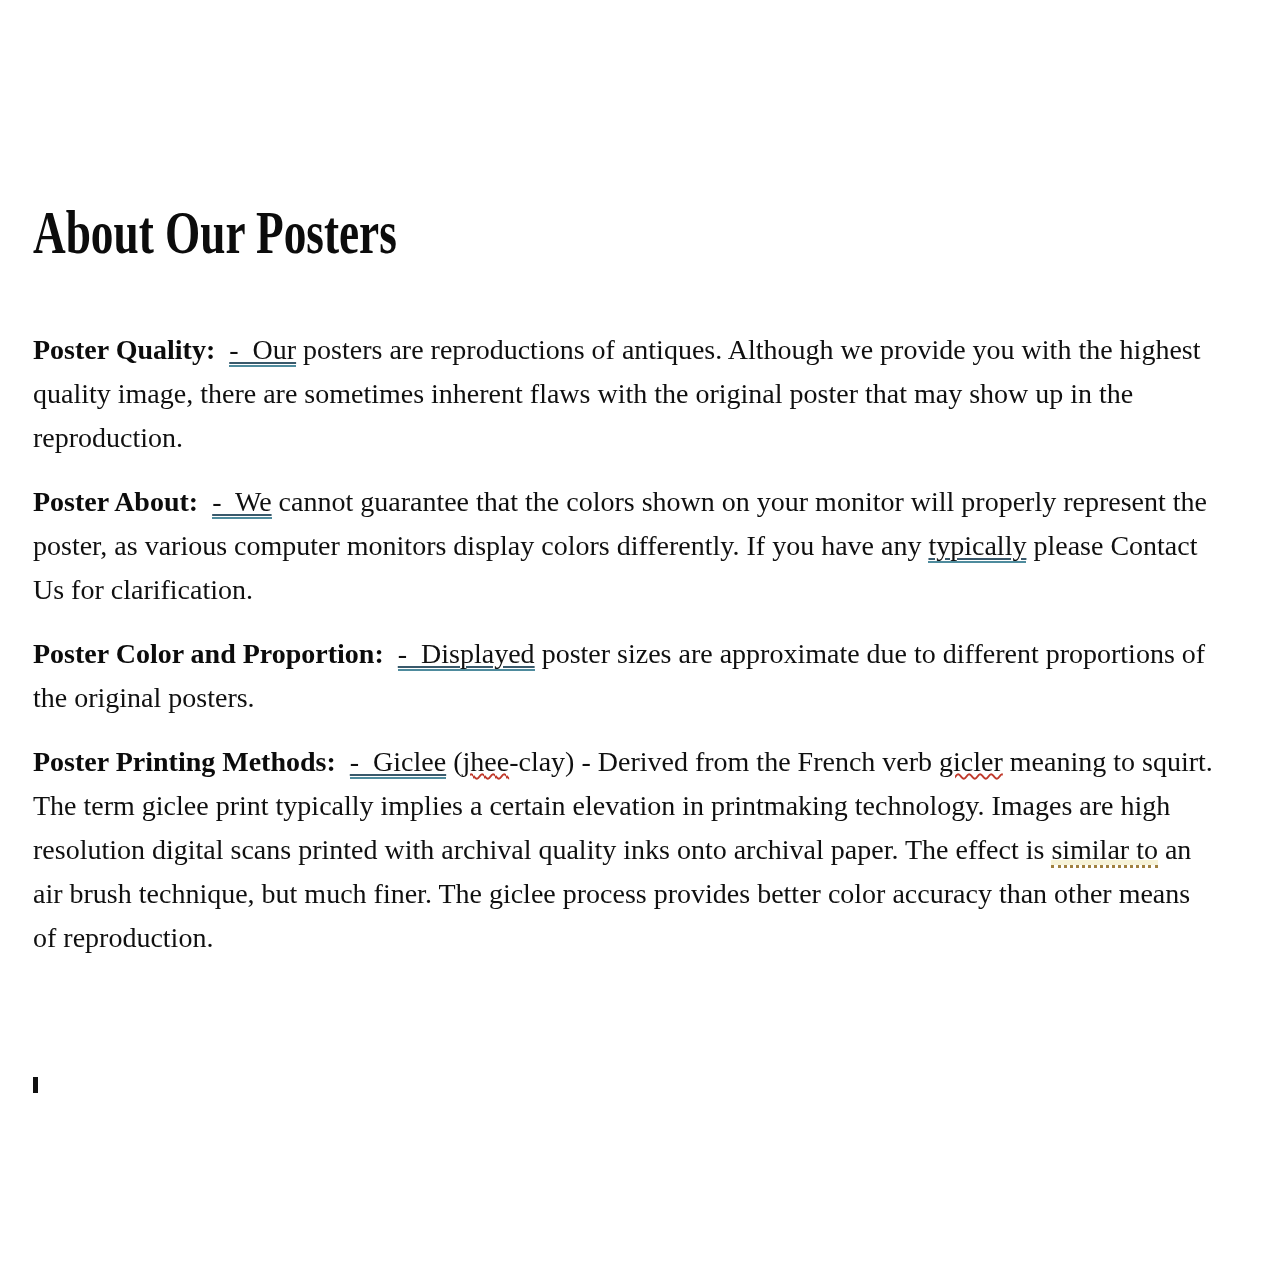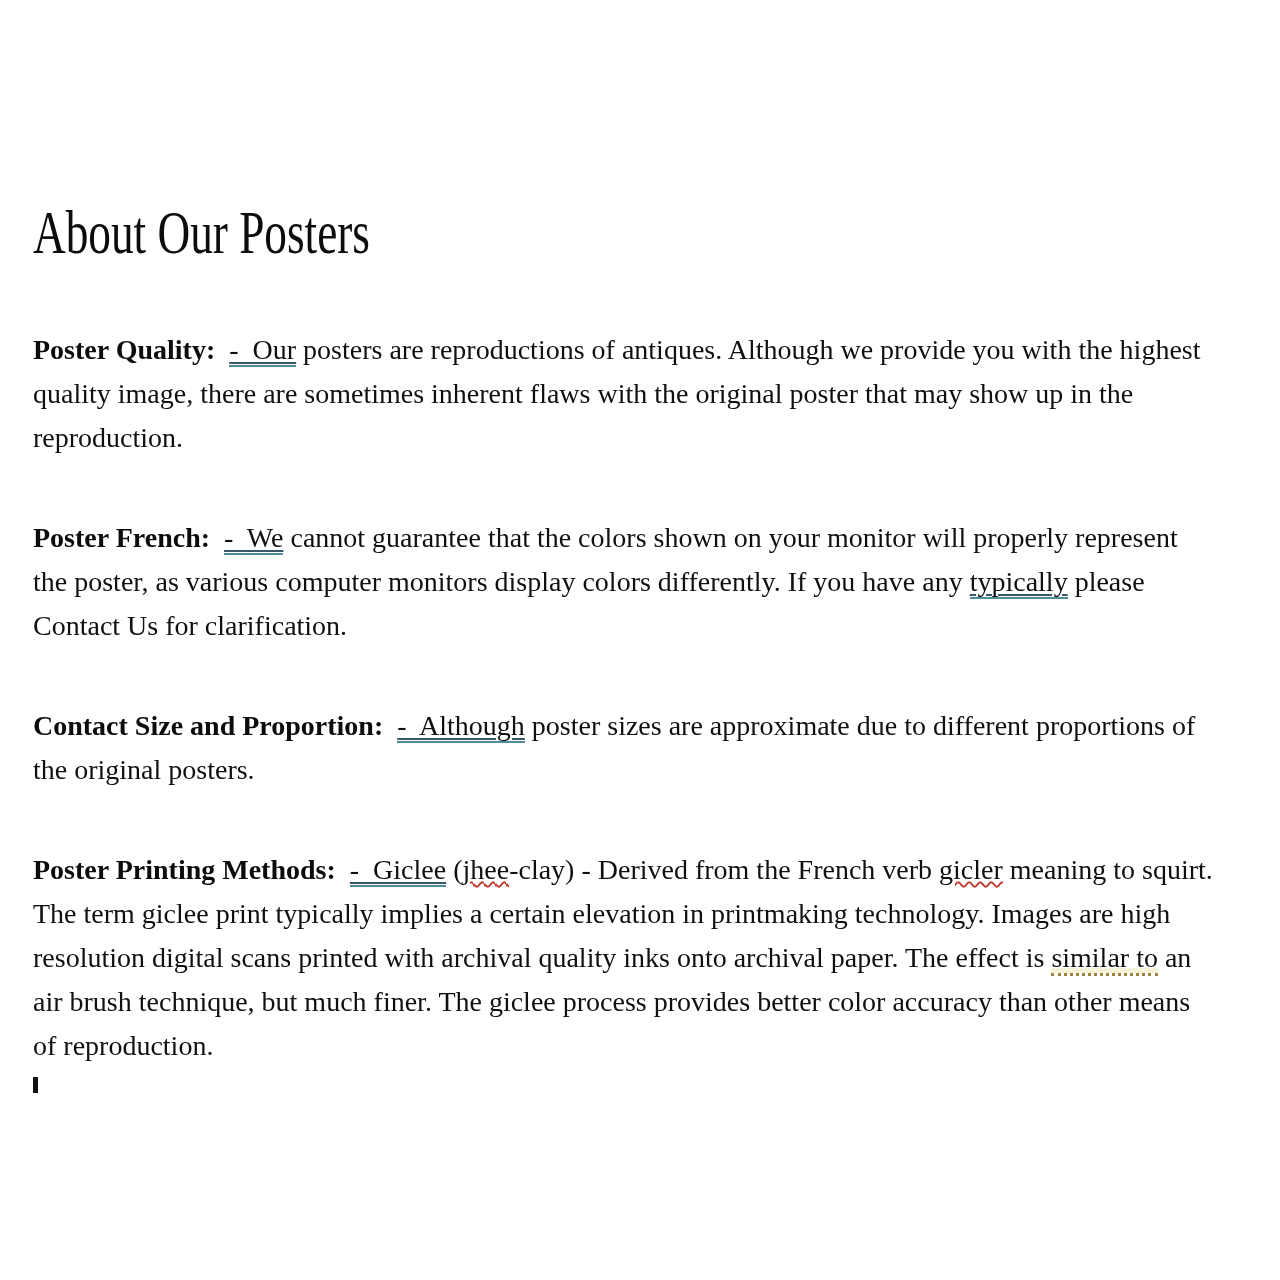--- a/index.html
+++ b/index.html
@@ -11,34 +11,34 @@
   }
   .page {
     position: relative;
     width: 1280px;
     height: 1280px;
     padding: 200px 58px 0 33px;
   }
   h1.title {
     font-size: 62px;
     line-height: 64px;
-    font-weight: normal;
+    font-weight: bold;
     color: #0c0c0c;
     margin: 0 0 64px 0;
   }
   .title-inner {
     display: inline-block;
     transform: scaleX(0.73);
     transform-origin: 0 100%;
     white-space: nowrap;
   }
   p.para {
     font-size: 28px;
     line-height: 44px;
-    margin: 56px 0 0 0;
+    margin: 20px 0 0 0;
     max-width: 1180px;
   }
   p.para span { white-space: pre-wrap; }
   .label { font-weight: bold; color: #0c0c0c; }
   .link {
     color: #101010;
     text-decoration: underline;
     text-decoration-color: #39596b;
     text-decoration-thickness: 2px;
     text-underline-offset: 3px;
@@ -69,21 +69,21 @@
 </style>
 </head>
 <body>
 
 <div class="page">
 
   <h1 class="title"><span class="title-inner">About Our Posters</span></h1>
 
   <p class="para"><span class="label">Poster Quality:</span><span>  </span><span class="link">-  Our</span><span> posters are reproductions of antiques. Although we provide you with the highest quality image, there are sometimes inherent flaws with the original poster that may show up in the reproduction.</span></p>
 
-  <p class="para"><span class="label">Poster French:</span><span>  </span><span class="link">-  We</span><span> cannot guarantee that the colors shown on your monitor will properly represent the poster, as various computer monitors display colors differently. If you have any </span><span class="link">typically</span><span> please Contact Us for clarification.</span></p>
+  <p class="para"><span class="label">Poster About:</span><span>  </span><span class="link">-  We</span><span> cannot guarantee that the colors shown on your monitor will properly represent the poster, as various computer monitors display colors differently. If you have any </span><span class="link">typically</span><span> please Contact Us for clarification.</span></p>
 
-  <p class="para"><span class="label">Contact Size and Proportion:</span><span>  </span><span class="link">-  Although</span><span> poster sizes are approximate due to different proportions of the original posters.</span></p>
+  <p class="para"><span class="label">Poster Color and Proportion:</span><span>  </span><span class="link">-  Displayed</span><span> poster sizes are approximate due to different proportions of the original posters.</span></p>
 
   <p class="para"><span class="label">Poster Printing Methods:</span><span>  </span><span class="link">-  Giclee</span><span> (</span><span class="squiggle">jhee</span><span>-clay) - Derived from the French verb </span><span class="squiggle">gicler</span><span> meaning to squirt. The term giclee print typically implies a certain elevation in printmaking technology. Images are high resolution digital scans printed with archival quality inks onto archival paper. The effect is </span><span class="grammar">similar to</span><span> an air brush technique, but much finer. The giclee process provides better color accuracy than other means of reproduction.</span></p>
 
   <div class="text-cursor"></div>
 
 </div>
 
 </body></html>

